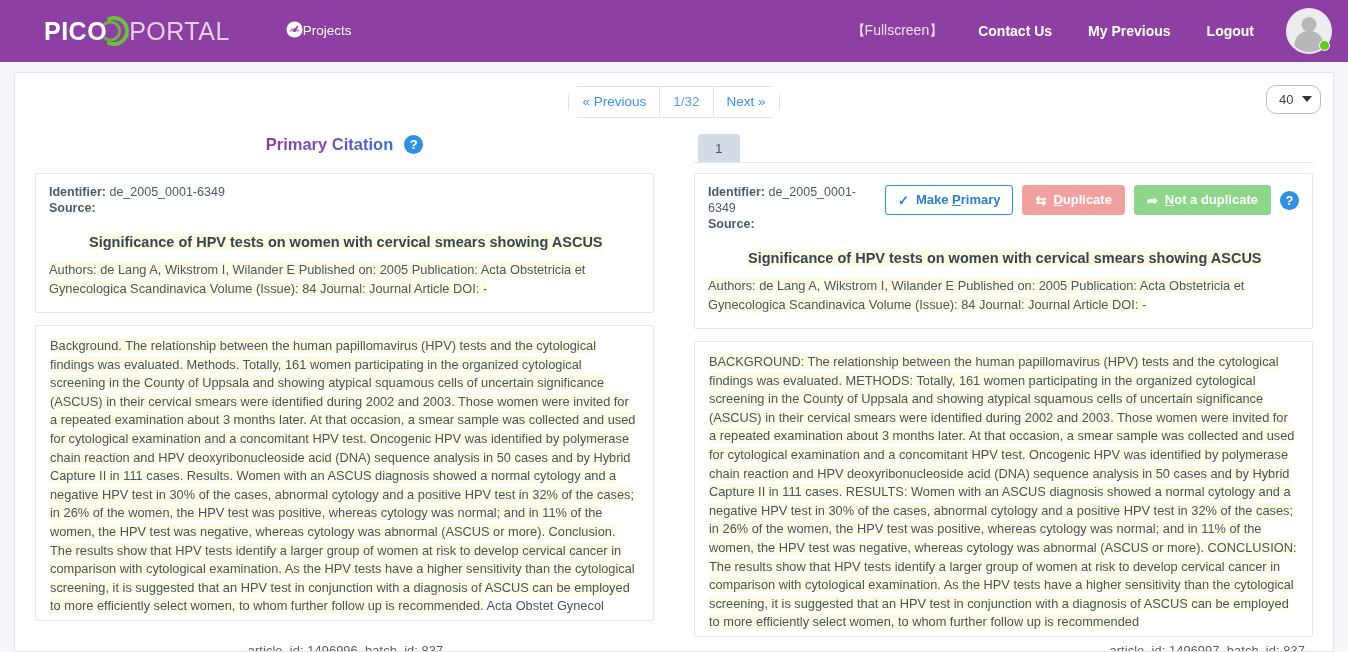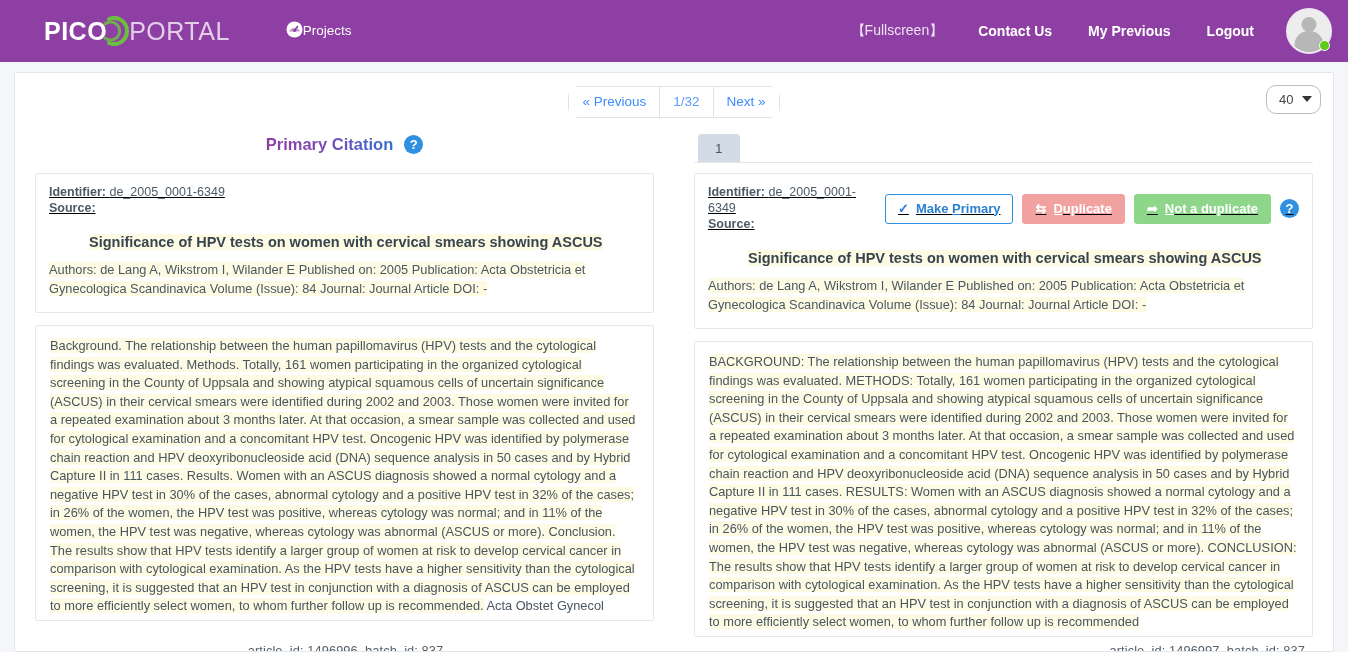--- a/index.html
+++ b/index.html
@@ -247,24 +247,23 @@
     border: 1px solid #e5e8eb;
     border-radius: 2px;
     padding: 10px 13px 14px 13px;
     margin-top: 10px;
     background: #fff;
     position: relative;
     min-height: 120px;
   }
   .ident-row {
     display: flex;
-    align-items: center;
+    align-items: flex-start;
     justify-content: space-between;
     gap: 10px;
-    text-decoration: underline;
   }
   .ident {
     font-size: 12.5px;
     color: #4d5a67;
     line-height: 16px;
     font-weight: bold;
   }
   .ident .val { font-weight: normal; }
   .actions {
     display: flex;

